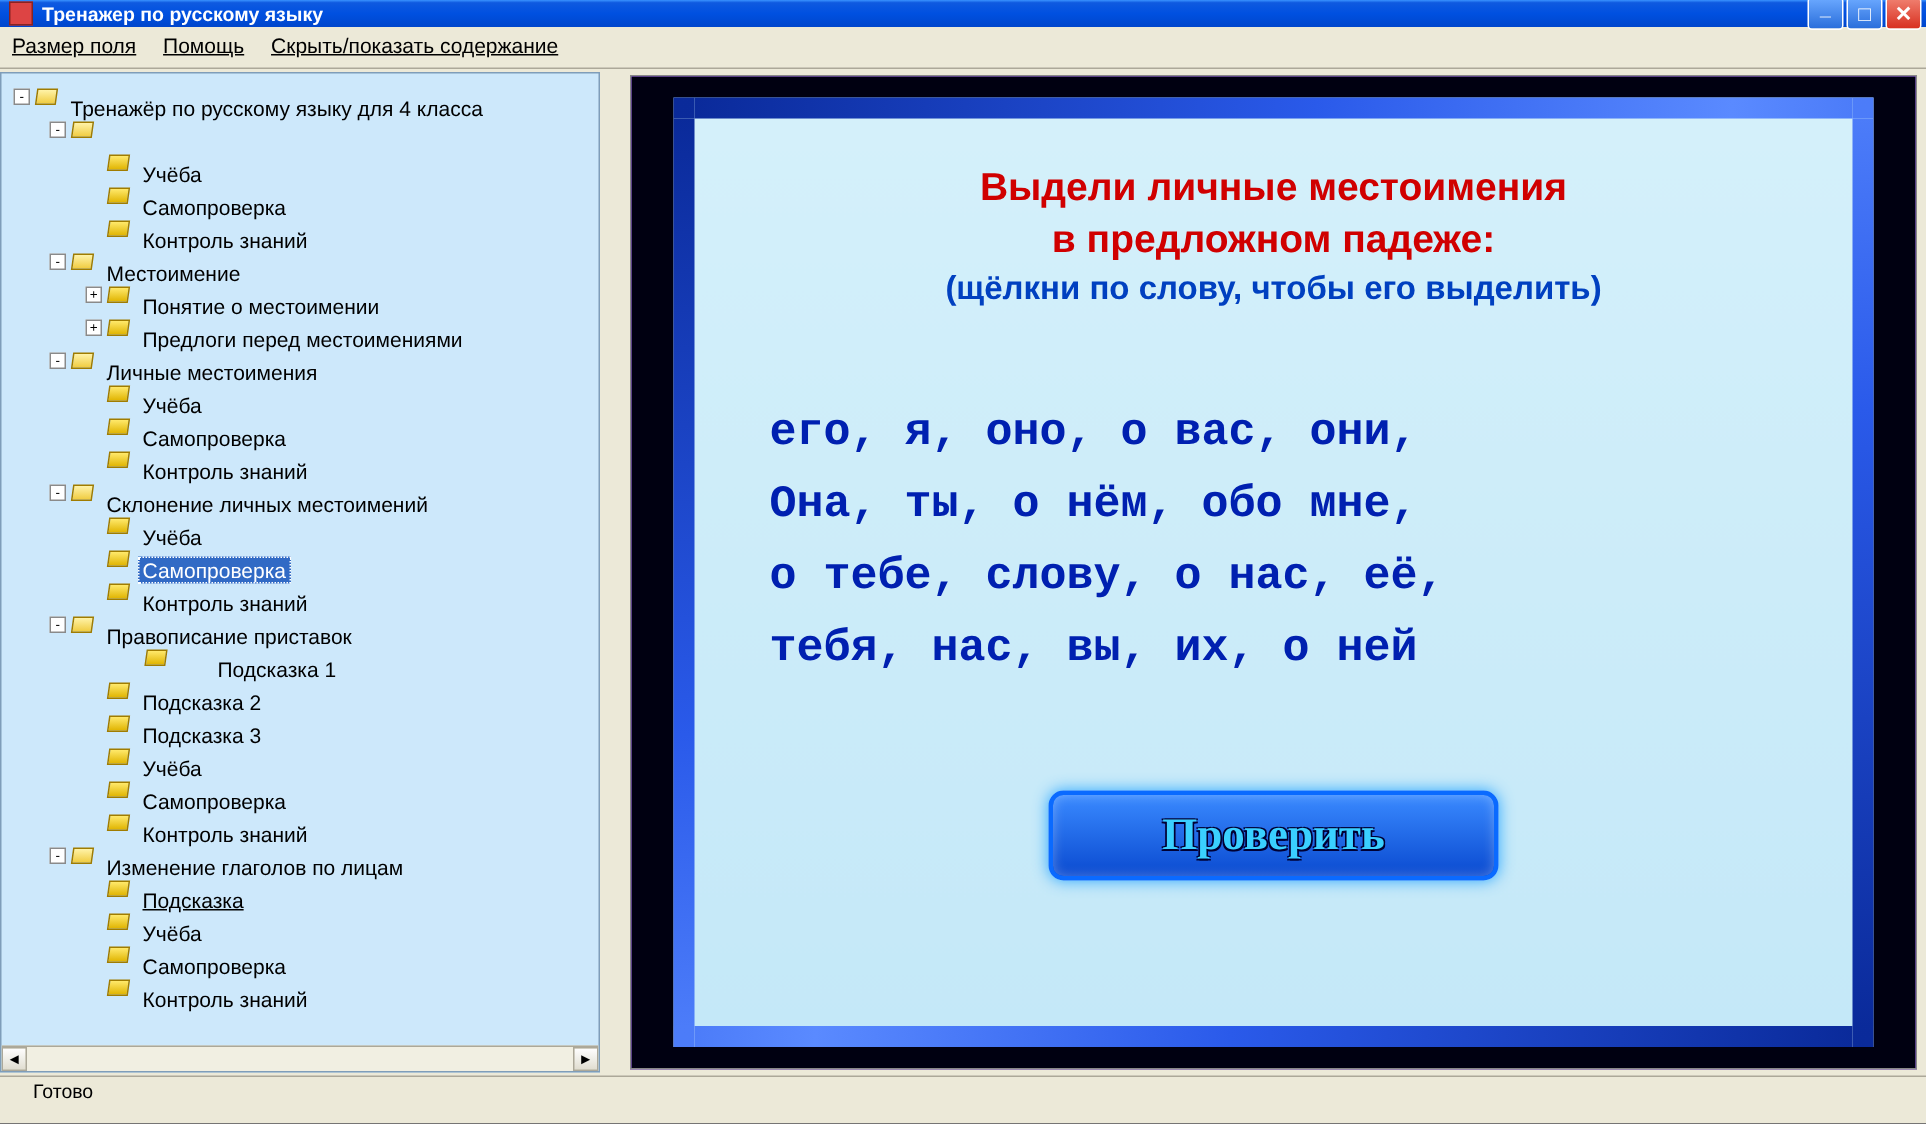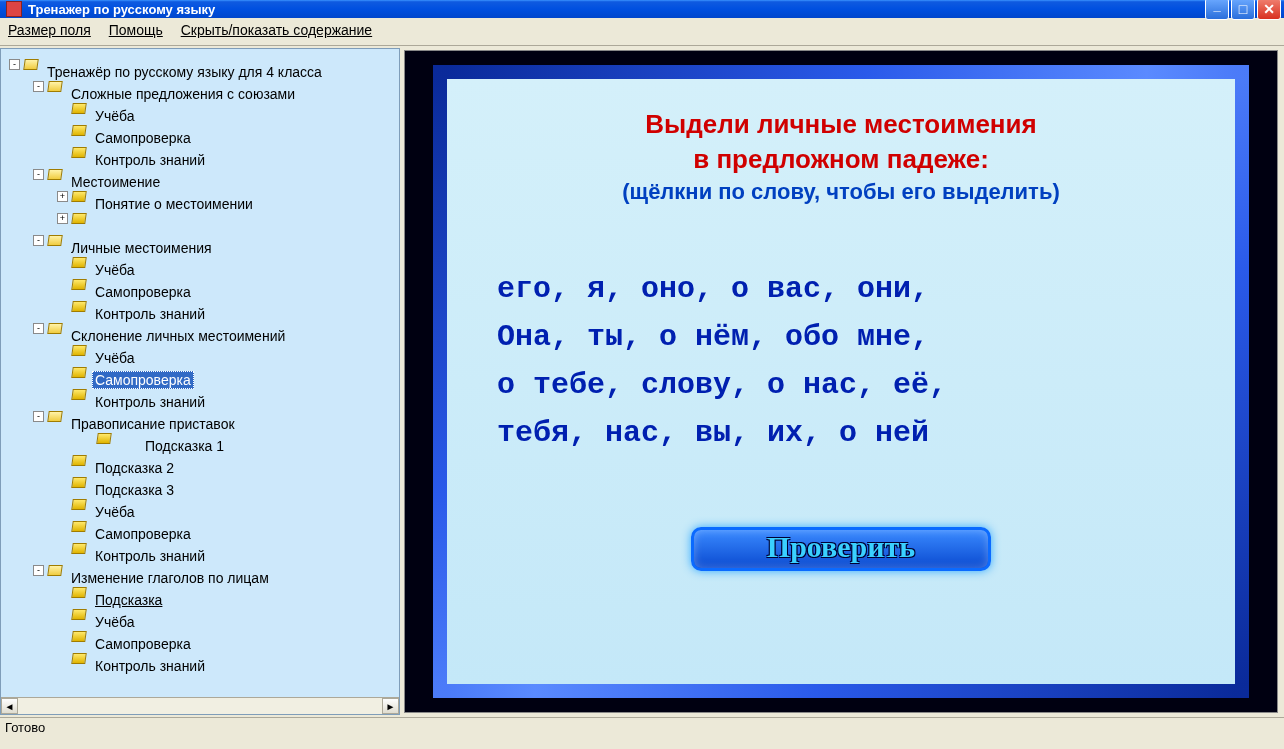--- a/index.html
+++ b/index.html
@@ -112,21 +112,21 @@
   width: 17px; height: 100%;
   background: linear-gradient(#fefefe,#e0ddd0);
   border: 1px solid #aca899;
   display:flex;align-items:center;justify-content:center;
   font-size:10px; cursor:pointer;
 }
 .hscroll .track { flex:1; background:#f1efe2; }
 
 .viewer {
   flex: 1;
-  margin: 2px 6px 2px 4px;
+  margin: 2px 6px 2px 20px;
   background: #6d28d9;
   position: relative;
   border: 1px solid #888;
   overflow: hidden;
 }
 .stars {
   position:absolute; inset:0;
   background:
     radial-gradient(1px 1px at 120px 40px,#447,transparent),
     radial-gradient(1px 1px at 780px 600px,#447,transparent),
@@ -151,40 +151,40 @@
   font-family:"Courier New",monospace;
   font-size:30px;
   font-weight:bold;
   line-height:1.6;
   text-align:left;
   width: 100%;
   padding: 0 10px;
 }
 .check-btn {
   margin-top: 70px;
-  width: 300px; height: 44px;
+  width: 300px; height: 60px;
   background: linear-gradient(to bottom,#3a8aff,#0a4ad0);
   border: 3px solid #0a6aff;
   border-radius: 10px;
   box-shadow: 0 0 10px #3af, inset 0 0 8px rgba(255,255,255,0.3);
-  display:flex; align-items:flex-start; justify-content:center;
+  display:flex; align-items:center; justify-content:center;
   cursor:pointer;
 }
 .check-btn span {
   font-family: Georgia, serif;
   font-size: 30px;
   font-weight: bold;
   color: #3ad0ff;
   text-shadow: -1px -1px 0 #003,1px -1px 0 #003,-1px 1px 0 #003,1px 1px 0 #003;
 }
 .statusbar {
   height: 20px;
   background: #ece9d8;
   border-top: 1px solid #aca899;
-  padding: 2px 5px;
+  padding: 2px 22px;
   font-size: 13px;
 }
 </style>
 </head>
 <body>
 
 <div class="titlebar">
   <span class="app-icon"></span>
   <span class="title">Тренажер по русскому языку</span>
   <div class="win-btns">
@@ -205,21 +205,20 @@
   <div class="tree-panel">
     <div class="tree" id="tree-root">
         <div class="tree-item" style="padding-left: 6px;">
           <span class="expander">-</span>
           <span class="book-icon open"></span>
           <span class="tree-label">Тренажёр по русскому языку для 4 класса</span>
         </div>
         <div class="tree-item" style="padding-left: 30px;">
           <span class="expander">-</span>
           <span class="book-icon open"></span>
-          <span class="tree-label">Сложные предложения с союзами</span>
         </div>
         <div class="tree-item" style="padding-left: 54px;">
           <span class="expander blank"></span>
           <span class="book-icon"></span>
           <span class="tree-label">Учёба</span>
         </div>
         <div class="tree-item" style="padding-left: 54px;">
           <span class="expander blank"></span>
           <span class="book-icon"></span>
           <span class="tree-label">Самопроверка</span>
@@ -235,20 +234,21 @@
           <span class="tree-label">Местоимение</span>
         </div>
         <div class="tree-item" style="padding-left: 54px;">
           <span class="expander">+</span>
           <span class="book-icon"></span>
           <span class="tree-label">Понятие о местоимении</span>
         </div>
         <div class="tree-item" style="padding-left: 54px;">
           <span class="expander">+</span>
           <span class="book-icon"></span>
+          <span class="tree-label">Предлоги перед местоимениями</span>
         </div>
         <div class="tree-item" style="padding-left: 30px;">
           <span class="expander">-</span>
           <span class="book-icon open"></span>
           <span class="tree-label">Личные местоимения</span>
         </div>
         <div class="tree-item" style="padding-left: 54px;">
           <span class="expander blank"></span>
           <span class="book-icon"></span>
           <span class="tree-label">Учёба</span>

